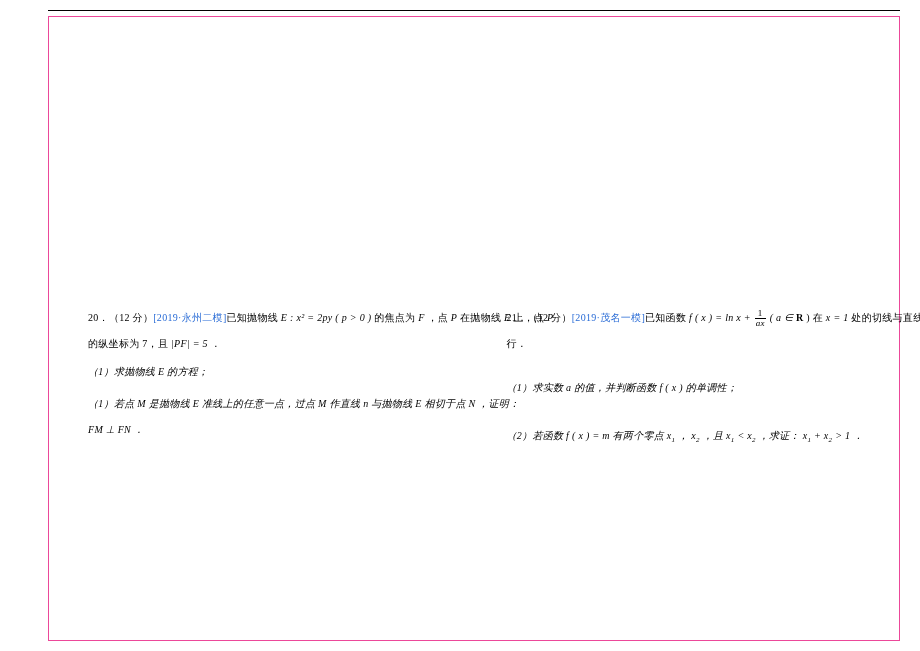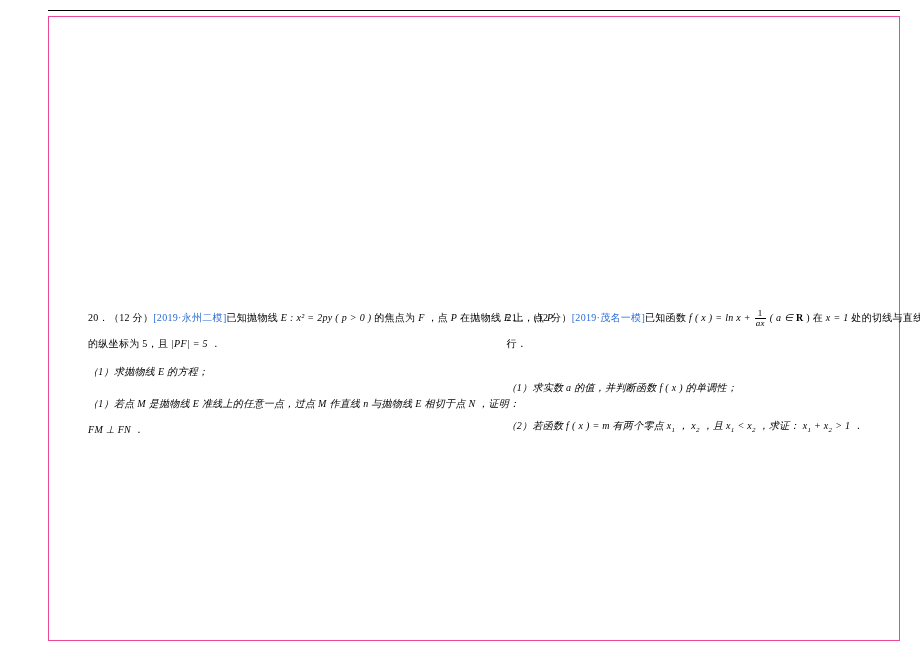--- a/index.html
+++ b/index.html
@@ -97,21 +97,21 @@
 <div class="page-border">
 
   <div class="col col-left">
     <div class="problem-block">
 
       <div class="line">
         <span>20．</span><span>（12 分）</span><span class="source-link">[2019·永州二模]</span><span>已知抛物线 </span><span class="math italic">E : x² = 2py ( p &gt; 0 )</span><span> 的焦点为 </span><span class="italic">F</span><span> ，点 </span><span class="italic">P</span><span> 在抛物线 </span><span class="italic">E</span><span> 上，点 </span><span class="italic">P</span>
       </div>
 
       <div class="line">
-        <span>的纵坐标为 5，且 </span><span class="math italic">|PF| = 5</span><span> ．</span>
+        <span>的纵坐标为 7，且 </span><span class="math italic">|PF| = 5</span><span> ．</span>
       </div>
 
       <div class="line" style="margin-top:2px">
         <span class="italic">（1）求抛物线 E 的方程；</span>
       </div>
 
       <div class="line" style="margin-top:6px">
         <span class="italic">（1）若点 M 是抛物线 E 准线上的任意一点，过点 M 作直线 n 与抛物线 E 相切于点 N ，证明：</span>
       </div>
 
@@ -130,20 +130,20 @@
       </div>
 
       <div class="line">
         <span>行．</span>
       </div>
 
       <div class="line" style="margin-top:18px">
         <span class="italic">（1）求实数 a 的值，并判断函数 f ( x ) 的单调性；</span>
       </div>
 
-      <div class="line" style="margin-top:12px">
+      <div class="line" style="margin-top:22px">
         <span class="italic">（2）若函数 f ( x ) = m 有两个零点 x</span><sub class="italic">1</sub><span class="italic"> ， x</span><sub class="italic">2</sub><span class="italic"> ，且 x</span><sub class="italic">1</sub><span class="italic"> &lt; x</span><sub class="italic">2</sub><span class="italic"> ，求证：  x</span><sub class="italic">1</sub><span class="italic"> + x</span><sub class="italic">2</sub><span class="italic"> &gt; 1 ．</span>
       </div>
 
     </div>
   </div>
 
 </div>
 
 </body></html>

